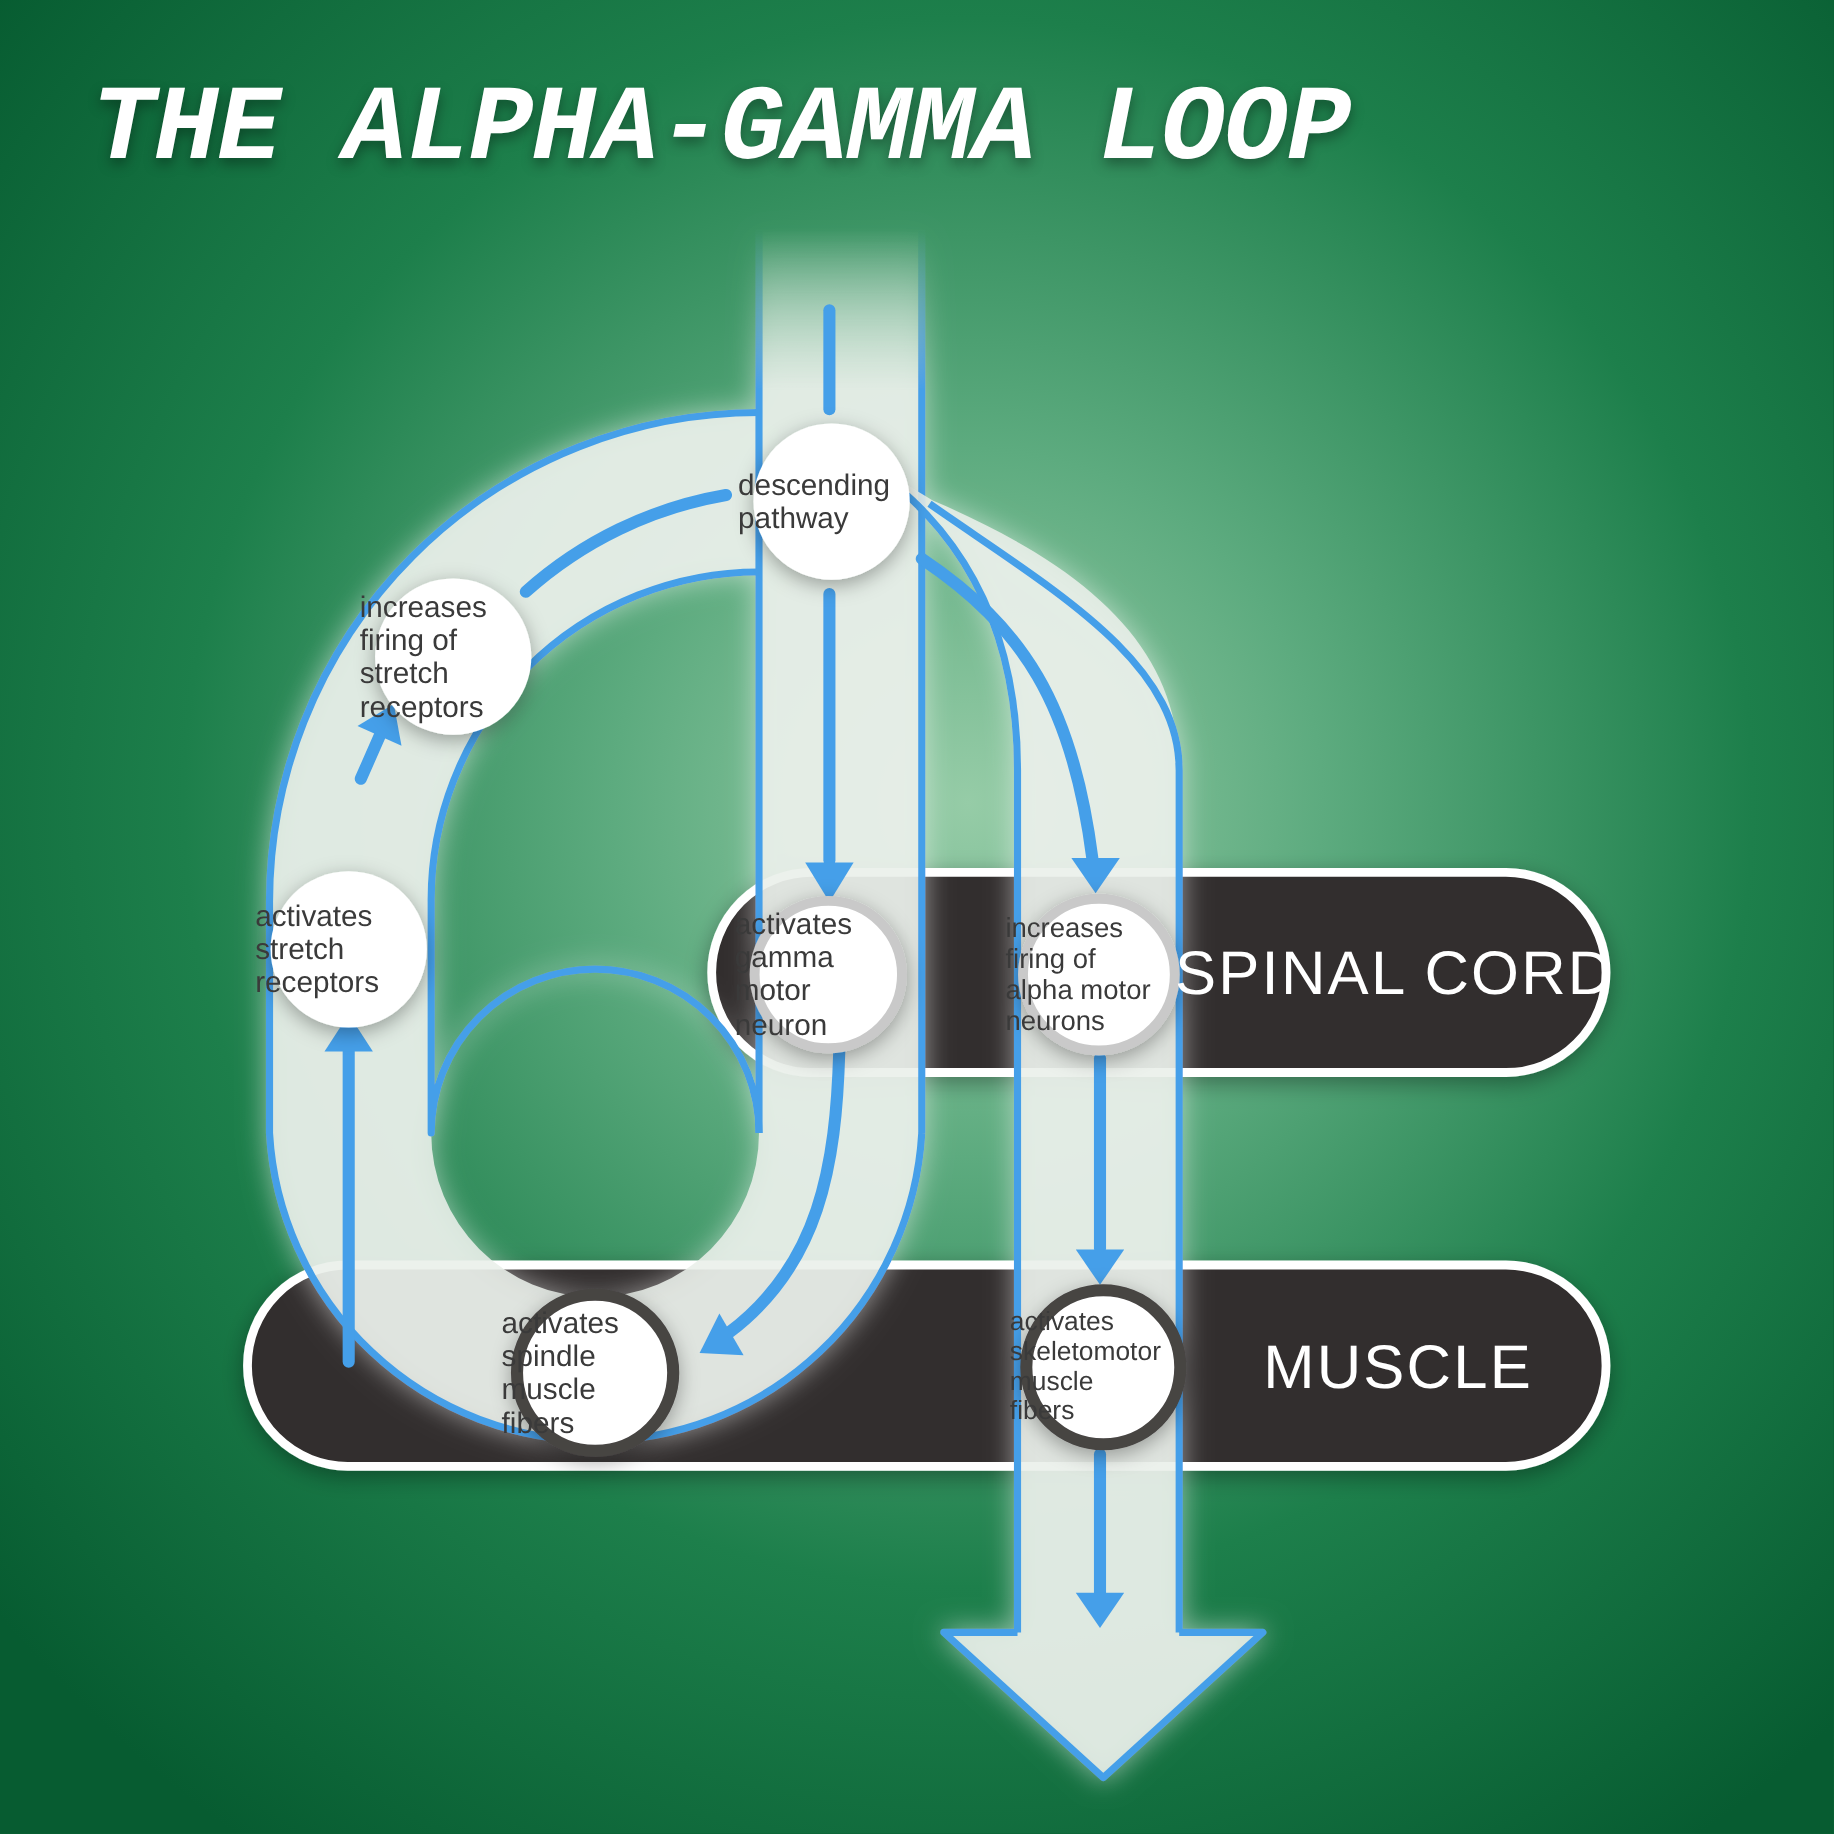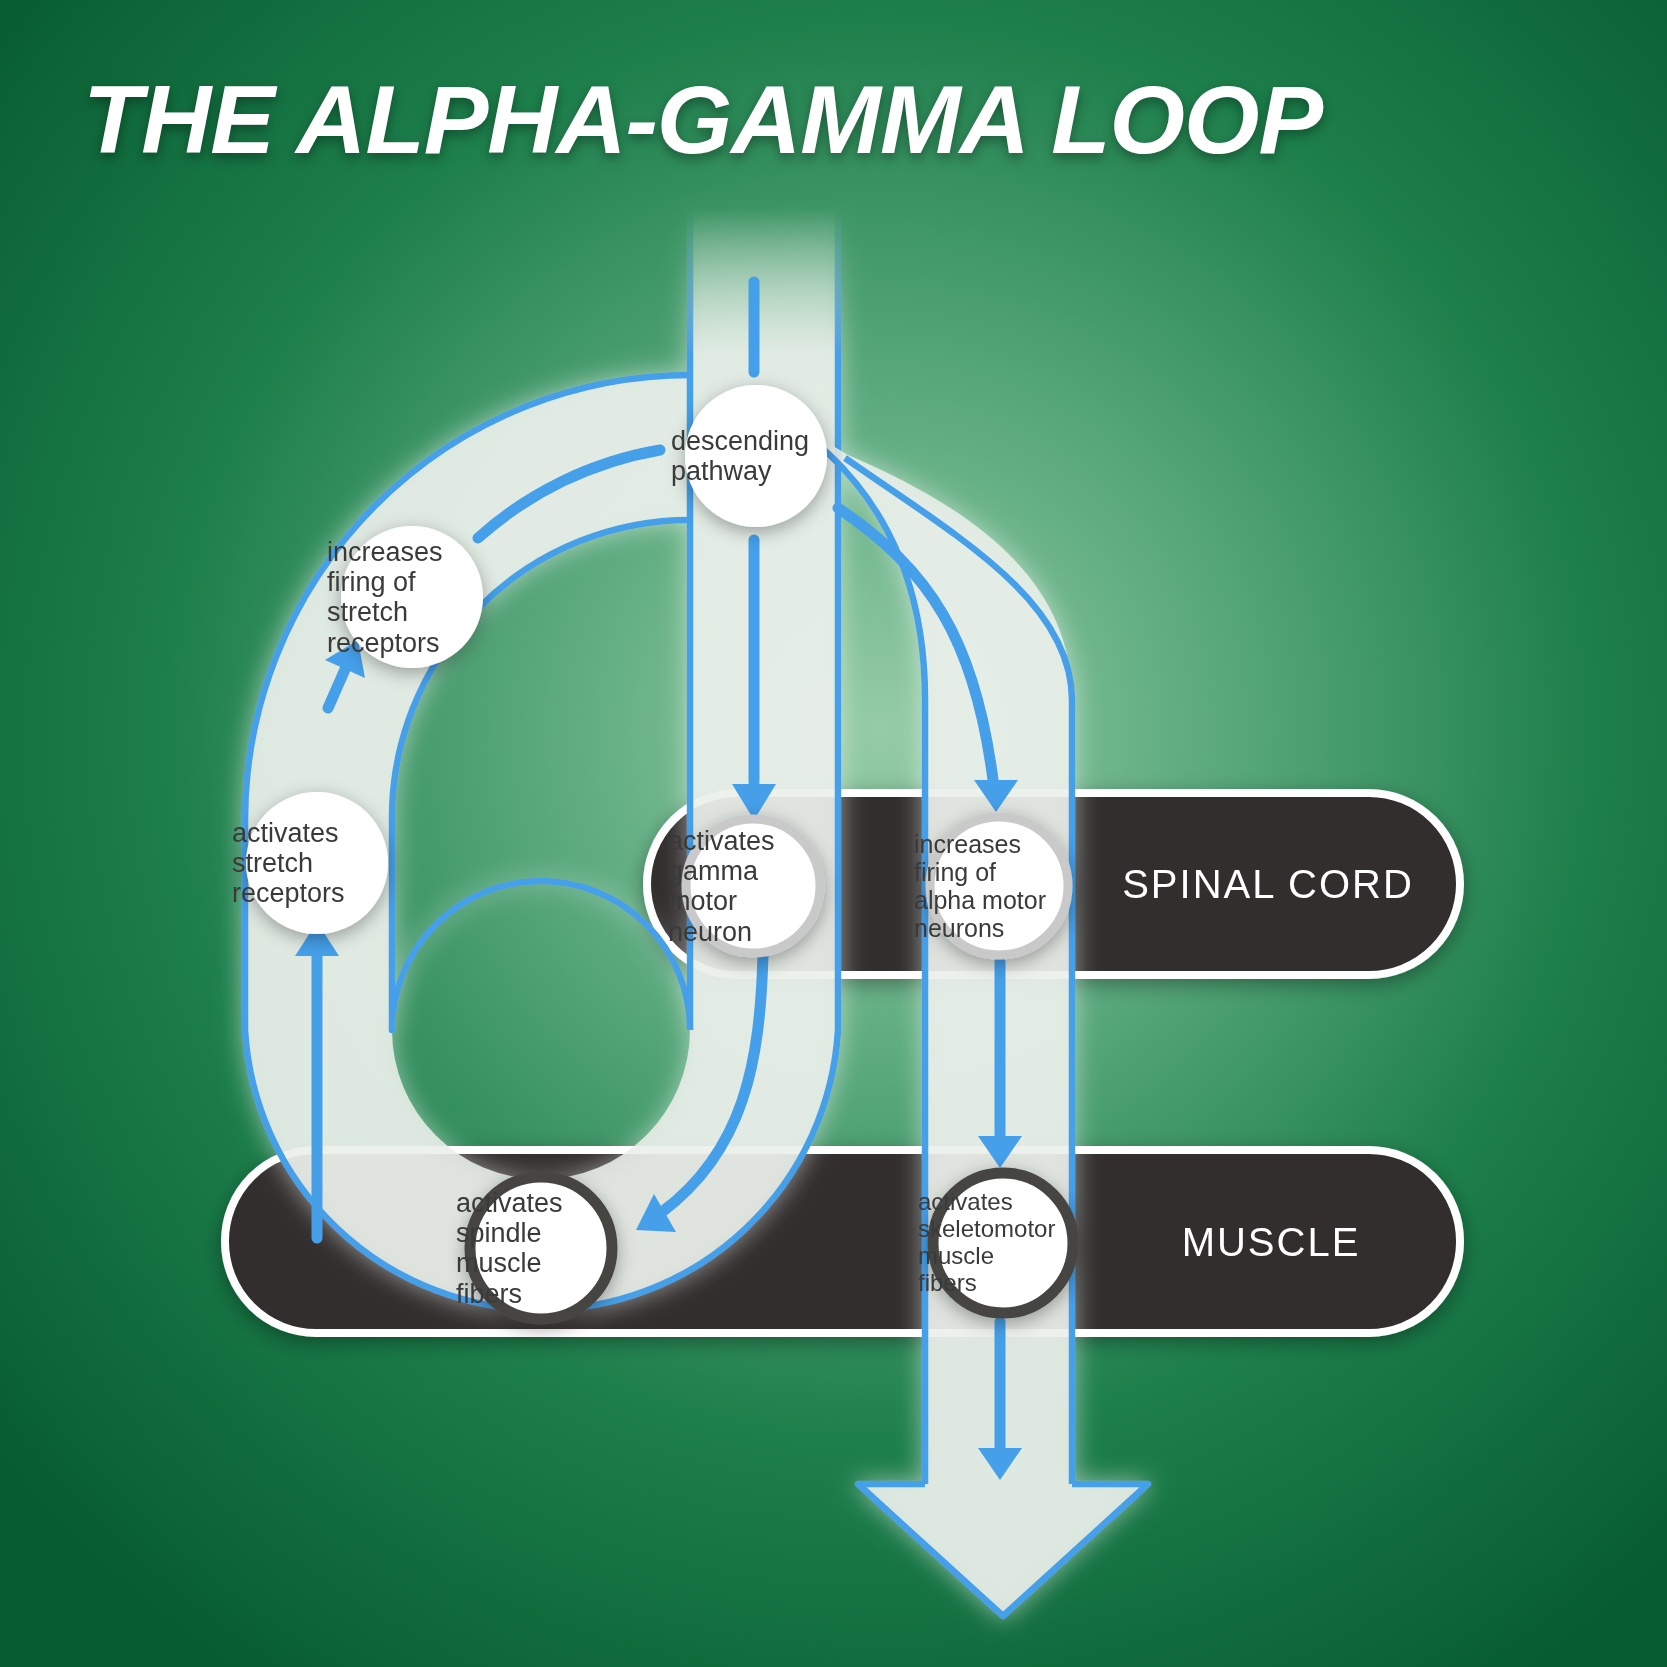--- a/index.html
+++ b/index.html
@@ -14,23 +14,23 @@
   .arrow-head{fill:var(--accent-blue,#3f9be9);stroke:none;}
   .bar-rect{fill:var(--bar-dark,#322e2d);stroke:var(--bar-border,#ffffff);stroke-width:8;}
   .node-circle{fill:var(--node-fill,#ffffff);}
   .ring-none{stroke:none;}
   .ring-light{stroke:var(--node-ring-light,#c9c9c9);stroke-width:9;}
   .ring-dark{stroke:var(--node-ring-dark,#474443);stroke-width:11;}
 
   
   .page-title{position:absolute;left:83px;top:64px;width:1400px;
     font-size:97px;font-weight:bold;font-style:italic;letter-spacing:-1px;
-    color:var(--text-light,#fff);text-shadow:0 5px 12px rgba(0,0,0,.35);}
+    color:var(--text-light,#fff);text-shadow:0 5px 12px rgba(0,0,0,.35);font-family:Liberation Mono, monospace;}
   .bar-label{position:absolute;transform:translate(-50%,-50%);
-    color:var(--text-light,#fff);font-size:40px;letter-spacing:2px;white-space:nowrap;}
+    color:var(--text-light,#fff);font-size:56px;letter-spacing:2px;white-space:nowrap;}
   .bar-label.spinal{left:1268px;top:884px;}
   .bar-label.muscle{left:1271px;top:1242px;}
   .node-label{position:absolute;width:170px;transform:translate(-50%,-50%);
     text-align:left;white-space:pre-line;line-height:1.12;
     color:var(--text-dark,#3a3a3a);font-size:27px;}
   .node-label.n-descending{left:756px;top:456px;}
   .node-label.n-inc-stretch{left:412px;top:597px;}
   .node-label.n-act-stretch{left:317px;top:863px;}
   .node-label.n-act-gamma{left:753px;top:886px;}
   .node-label.n-inc-alpha{left:999px;top:886px;font-size:25px;}

